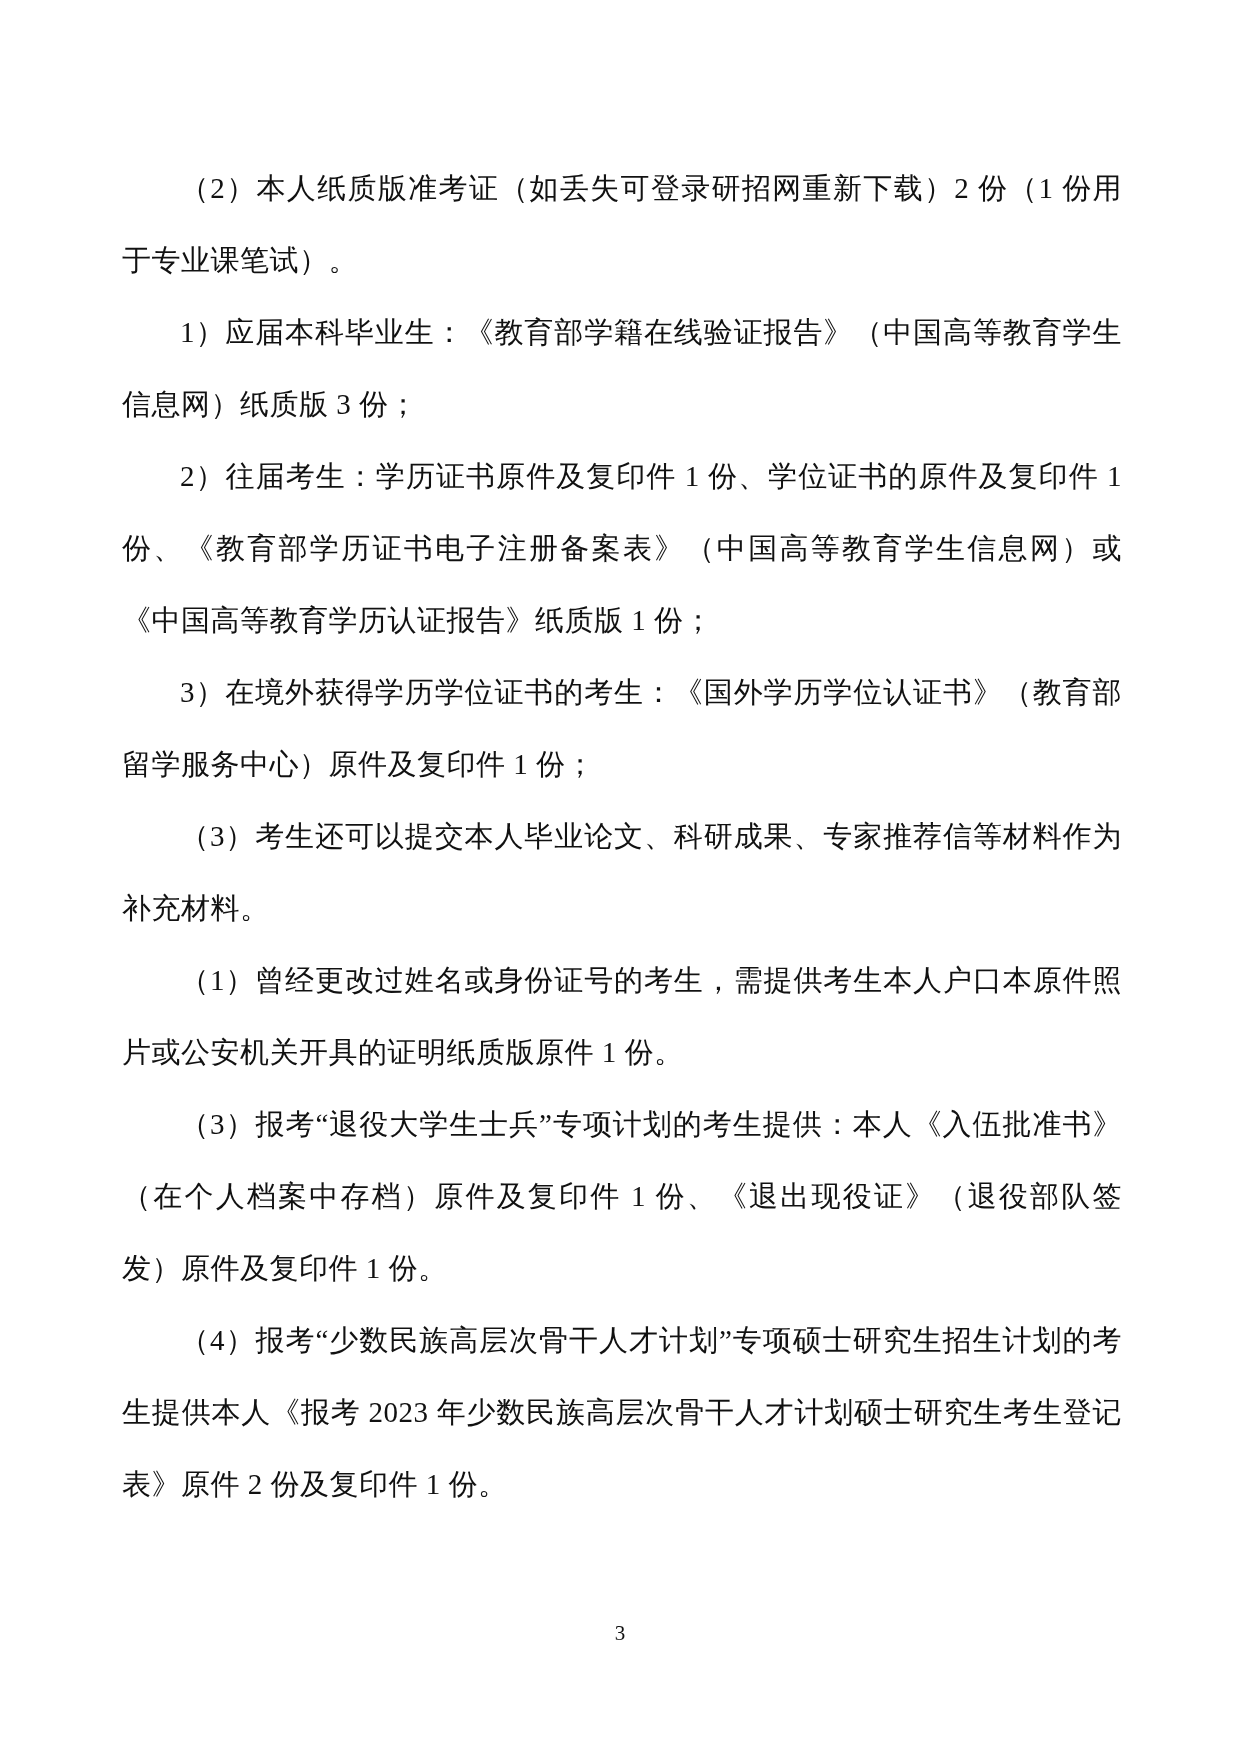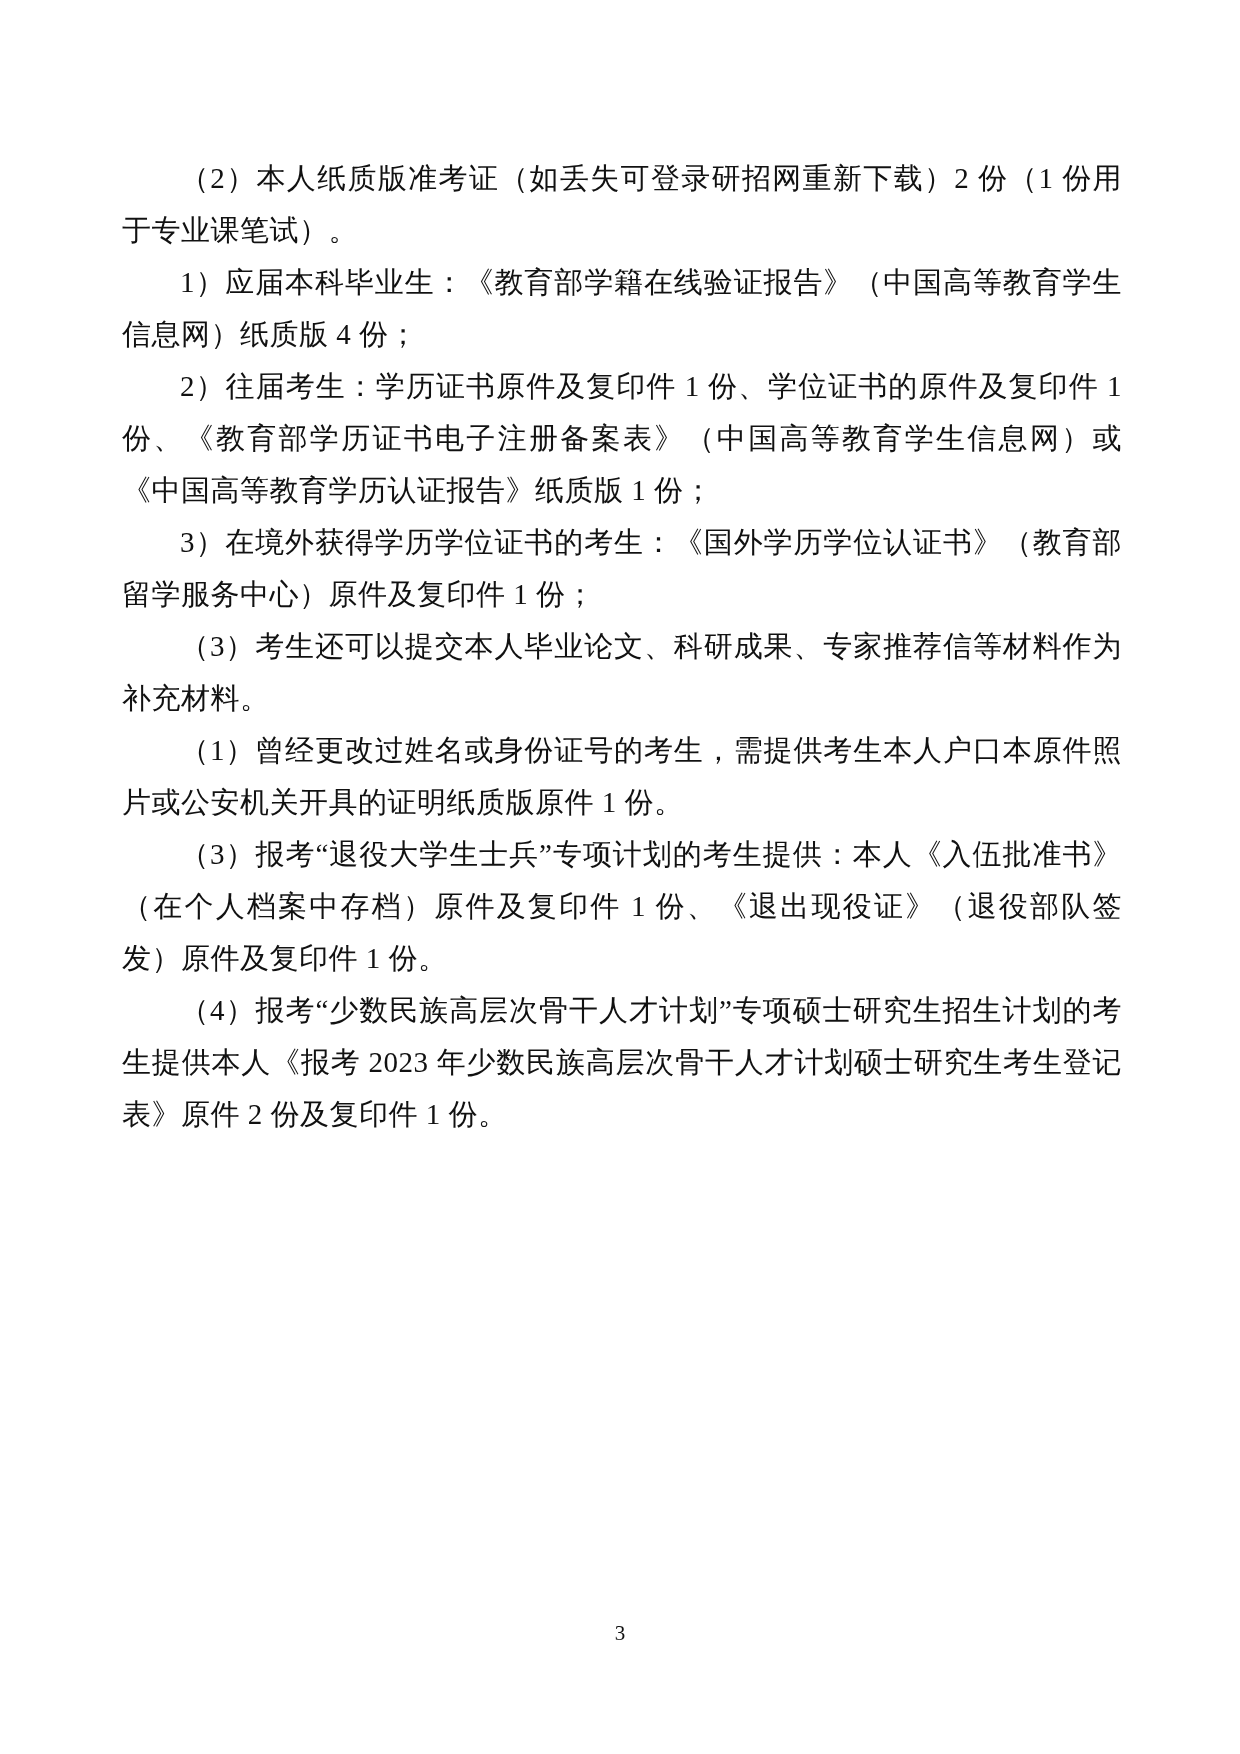--- a/index.html
+++ b/index.html
@@ -19,21 +19,21 @@
   }
   .doc-body {
     position: absolute;
     left: 122px;
     top: 152px;
     width: 1000px;
   }
   .doc-body p {
     margin: 0;
     font-size: 29px;
-    line-height: 52px;
+    line-height: 72px;
     text-align: justify;
     text-indent: 2em;
     letter-spacing: 0.5px;
     word-break: break-all;
   }
   .page-footer {
     position: absolute;
     left: 0;
     right: 0;
     top: 1618px;
@@ -42,21 +42,21 @@
     line-height: 30px;
     color: #111111;
   }
 </style>
 </head>
 <body>
 
 <div class="page">
   <div class="doc-body">
     <p>（2）本人纸质版准考证（如丢失可登录研招网重新下载）2 份（1 份用于专业课笔试）。</p>
-    <p>1）应届本科毕业生：《教育部学籍在线验证报告》（中国高等教育学生信息网）纸质版 4 份；</p>
+    <p>1）应届本科毕业生：《教育部学籍在线验证报告》（中国高等教育学生信息网）纸质版 3 份；</p>
     <p>2）往届考生：学历证书原件及复印件 1 份、学位证书的原件及复印件 1 份、《教育部学历证书电子注册备案表》（中国高等教育学生信息网）或《中国高等教育学历认证报告》纸质版 1 份；</p>
     <p>3）在境外获得学历学位证书的考生：《国外学历学位认证书》（教育部留学服务中心）原件及复印件 1 份；</p>
     <p>（3）考生还可以提交本人毕业论文、科研成果、专家推荐信等材料作为补充材料。</p>
     <p>（1）曾经更改过姓名或身份证号的考生，需提供考生本人户口本原件照片或公安机关开具的证明纸质版原件 1 份。</p>
     <p>（3）报考“退役大学生士兵”专项计划的考生提供：本人《入伍批准书》（在个人档案中存档）原件及复印件 1 份、《退出现役证》（退役部队签发）原件及复印件 1 份。</p>
     <p>（4）报考“少数民族高层次骨干人才计划”专项硕士研究生招生计划的考生提供本人《报考 2023 年少数民族高层次骨干人才计划硕士研究生考生登记表》原件 2 份及复印件 1 份。</p>
   </div>
   <div class="page-footer">
     <span>3</span>
   </div>

